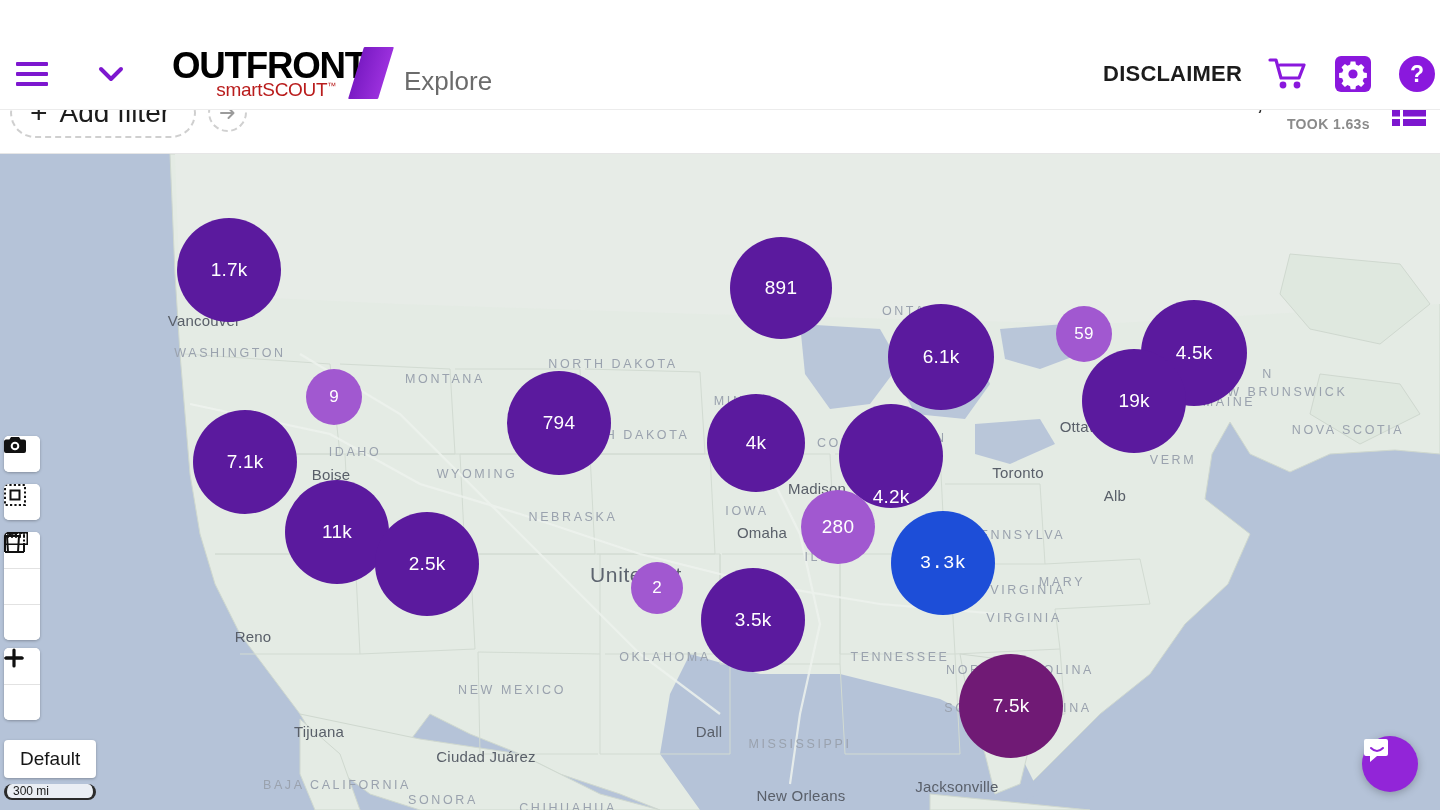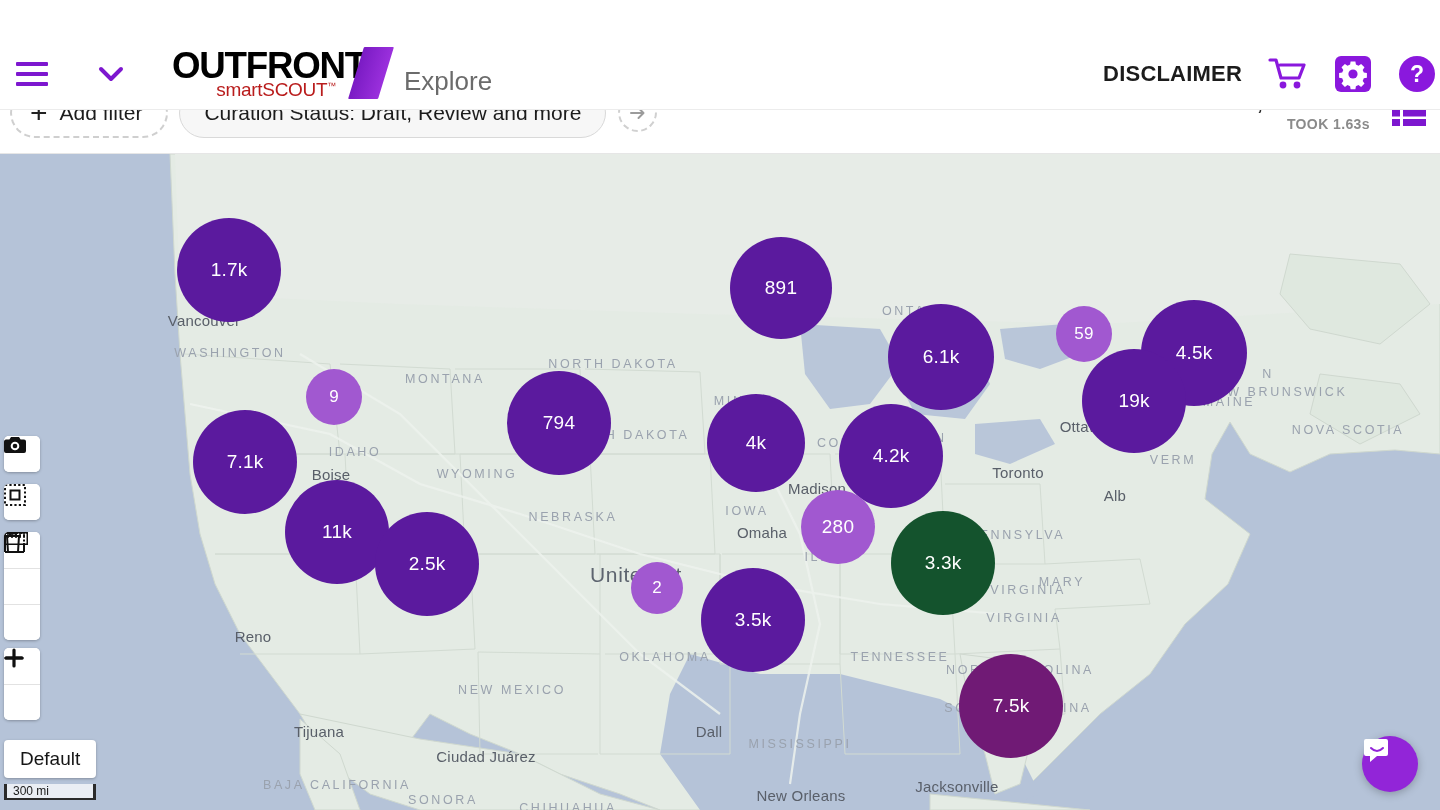--- a/index.html
+++ b/index.html
@@ -48,21 +48,21 @@
     position: absolute; top: 72px; left: 0; width: 1440px; height: 82px;
     background: #fff; display: flex; align-items: center;
     border-bottom: 1px solid #e6e6e6; z-index: 35;
   }
   .pill-add {
     margin-left: 10px; height: 50px; padding: 0 24px 0 18px;
     border: 2px dashed #cfcfcf; border-radius: 26px;
     display: flex; align-items: center; gap: 12px; cursor: pointer; background:#fff;
   }
   .plus { font-size: 30px; color: #222; line-height: 26px; font-weight: 300; }
-  .pill-add-label { font-size: 21px; color: #1c1c1c; text-align: right; }
+  .pill-add-label { font-size: 28px; color: #1c1c1c; text-align: right; }
   .pill-filter {
     margin-left: 11px; height: 50px; padding: 0 24px;
     border: 1.5px solid #d9d9d9; border-radius: 26px; background: #f7f7f7;
     display: flex; align-items: center; cursor: pointer;
   }
   .pill-filter-label { font-size: 21px; color: #1c1c1c; }
   .arrow-circle {
     margin-left: 12px; width: 39px; height: 39px; border-radius: 50%;
     border: 2px dashed #d0d0d0; display: flex; align-items: center; justify-content: center;
     cursor: pointer; color: #9b9b9b;
@@ -110,21 +110,21 @@
   .toolbtn + .toolbtn { border-top: 1px solid #e2e2e2; }
   .default-btn {
     position: absolute; left: 4px; top: 578px; height: 38px; padding: 0 16px;
     background: #fff; border-radius: 4px; box-shadow: 0 1px 3px rgba(0,0,0,.28);
     display: flex; align-items: center; font-size: 19px; color: #151515; cursor: pointer; z-index: 20; margin-top: 8px;
   }
   .scalebar {
     position: absolute; left: 4px; top: 630px; width: 92px; height: 16px;
     background: rgba(255,255,255,.72);
     border-left: 3px solid #2b2b2b; border-right: 3px solid #2b2b2b; border-bottom: 2px solid #2b2b2b;
-    display: flex; align-items: center; z-index: 20;
+    display: flex; align-items: center; z-index: 20; border-radius: 8px;
   }
   .scalebar span { font-size: 12px; color: #1a1a1a; padding-left: 6px; }
 
   .chat {
     position: absolute; right: 22px; bottom: 18px; width: 56px; height: 56px;
     border-radius: 50%; background: #9225D8; display: flex; align-items: center;
     justify-content: center; cursor: pointer; box-shadow: 0 2px 8px rgba(0,0,0,.25); z-index: 30;
   }
 </style>
 </head>
@@ -175,23 +175,20 @@
           <text x="19" y="27" text-anchor="middle" font-family="Liberation Sans, sans-serif" font-size="23" font-weight="bold" fill="#fff">?</text>
         </svg>
       </div>
     </div>
   </div>
 
   <div class="filterbar">
     <div class="pill-add">
       <div class="plus">+</div>
       <div class="pill-add-label">Add filter</div>
-    </div>
-    <div class="pill-filter">
-      <div class="pill-filter-label">Curation Status: Draft, Review and more</div>
     </div>
     <div class="arrow-circle">
       <svg width="20" height="20" viewBox="0 0 20 20">
           <path d="M3 10 h12 M10.5 5 L15.5 10 L10.5 15" fill="none" stroke="#9b9b9b" stroke-width="2" stroke-linecap="round" stroke-linejoin="round"></path>
         </svg>
     </div>
 
     <div class="fb-right">
       <div class="found-wrap">
         <div class="found">89,333 FOUND</div>
@@ -365,30 +362,30 @@
         </div>
         <div class="bubble" style="left: 507px; top: 217px; width: 104px; height: 104px; background: rgb(91, 26, 158);">
           <span>794</span>
         </div>
         <div class="bubble" style="left: 707px; top: 240px; width: 98px; height: 98px; background: rgb(91, 26, 158);">
           <span>4k</span>
         </div>
         <div class="bubble" style="left: 193px; top: 256px; width: 104px; height: 104px; background: rgb(91, 26, 158);">
           <span>7.1k</span>
         </div>
-        <div class="bubble" style="left: 839px; top: 250px; width: 104px; height: 104px; background: rgb(91, 26, 158);">
+        <div class="bubble" style="left: 839px; top: 250px; width: 104px; height: 104px; background: rgb(91, 26, 158); align-items: flex-end;">
           <span>4.2k</span>
         </div>
         <div class="bubble" style="left: 285px; top: 326px; width: 104px; height: 104px; background: rgb(91, 26, 158);">
           <span>11k</span>
         </div>
         <div class="bubble" style="left: 801px; top: 336px; width: 74px; height: 74px; background: rgb(161, 88, 208);">
           <span>280</span>
         </div>
-        <div class="bubble" style="left: 891px; top: 357px; width: 104px; height: 104px; background: #14532d;">
+        <div class="bubble" style="left: 891px; top: 357px; width: 104px; height: 104px; background: #1d4ed8; font-family: Liberation Mono, monospace;">
           <span>3.3k</span>
         </div>
         <div class="bubble" style="left: 375px; top: 358px; width: 104px; height: 104px; background: rgb(91, 26, 158);">
           <span>2.5k</span>
         </div>
         <div class="bubble" style="left: 631px; top: 408px; width: 52px; height: 52px; background: rgb(161, 88, 208);">
           <span style="font-size: 17px;">2</span>
         </div>
         <div class="bubble" style="left: 701px; top: 414px; width: 104px; height: 104px; background: rgb(91, 26, 158);">
           <span>3.5k</span>

